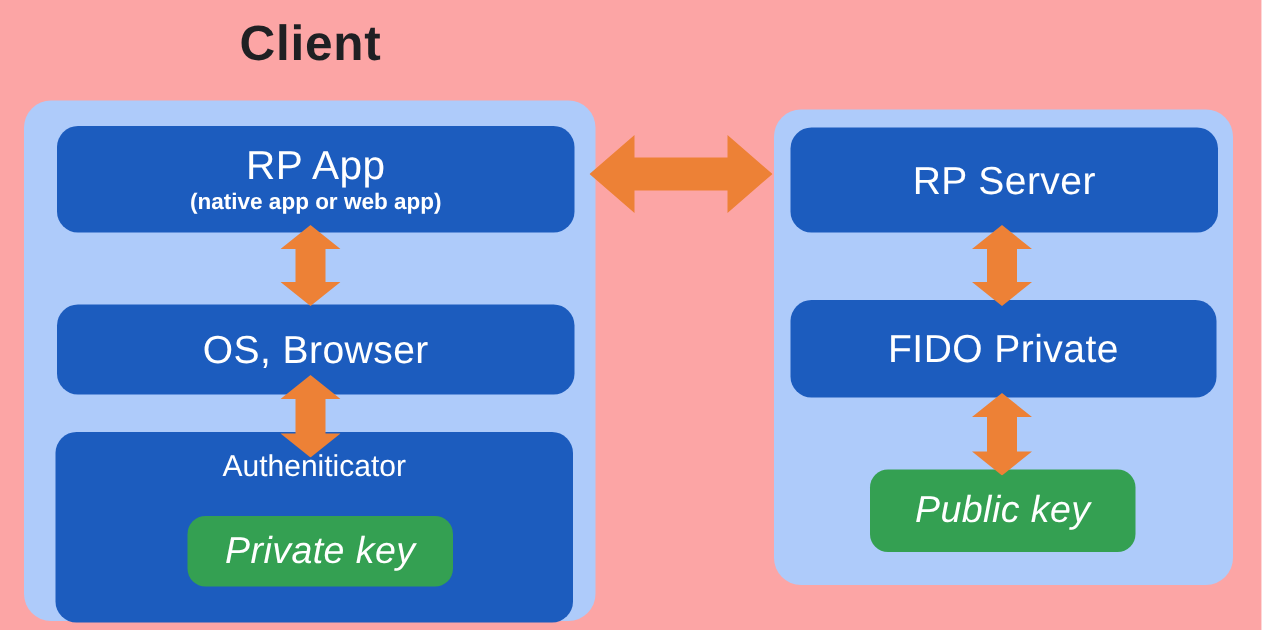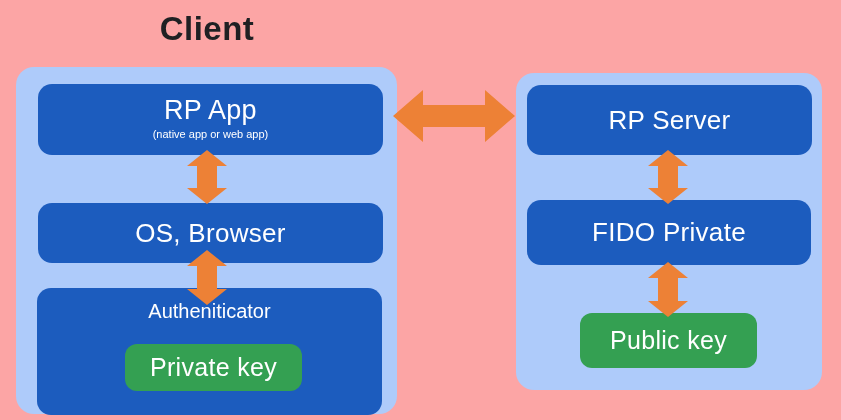--- a/index.html
+++ b/index.html
@@ -33,33 +33,34 @@
     color: #ffffff;
     display: flex;
     flex-direction: column;
     align-items: center;
     justify-content: center;
     text-align: center;
   }
 
   .box .label-lg   { font-size: 27px; font-weight: 500; line-height: 30px; letter-spacing: 0.3px; }
   .box .label-md   { font-size: 26px; font-weight: 500; letter-spacing: 0.3px; }
-  .box .label-sm   { font-size: 11px; font-weight: 400; line-height: 19px; }
+  .box .label-sm   { font-size: 15px; font-weight: 700; line-height: 19px; }
   .box .label-auth { font-size: 20px; font-weight: 500; }
 
   .keybox {
     background: #34a052;
     border-radius: 12px;
     color: #ffffff;
     display: flex;
     align-items: center;
     justify-content: center;
     font-size: 25px;
     font-weight: 500;
     letter-spacing: 0.3px;
+    font-style: italic;
   }
 
   .auth-inner {
     justify-content: flex-start;
     padding-top: 12px;
   }
 
   .arrow-svg { display: block; }
   .arrow-svg polygon { fill: #ed8136; }
 </style>

